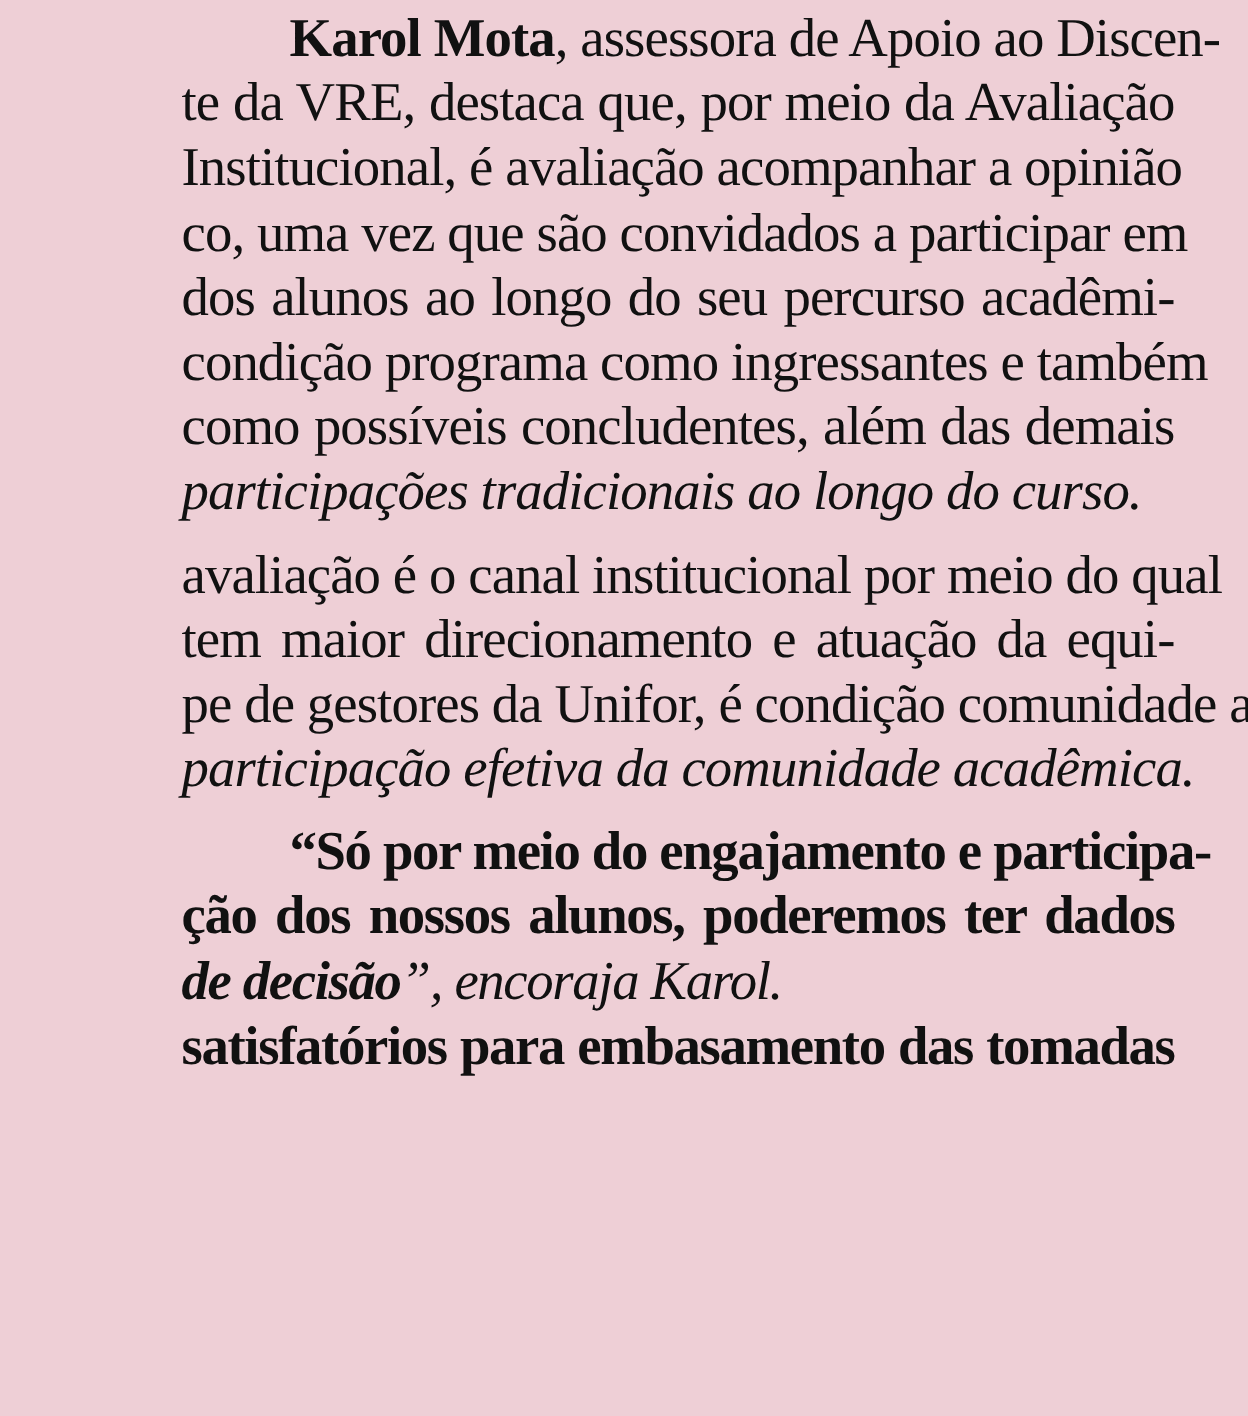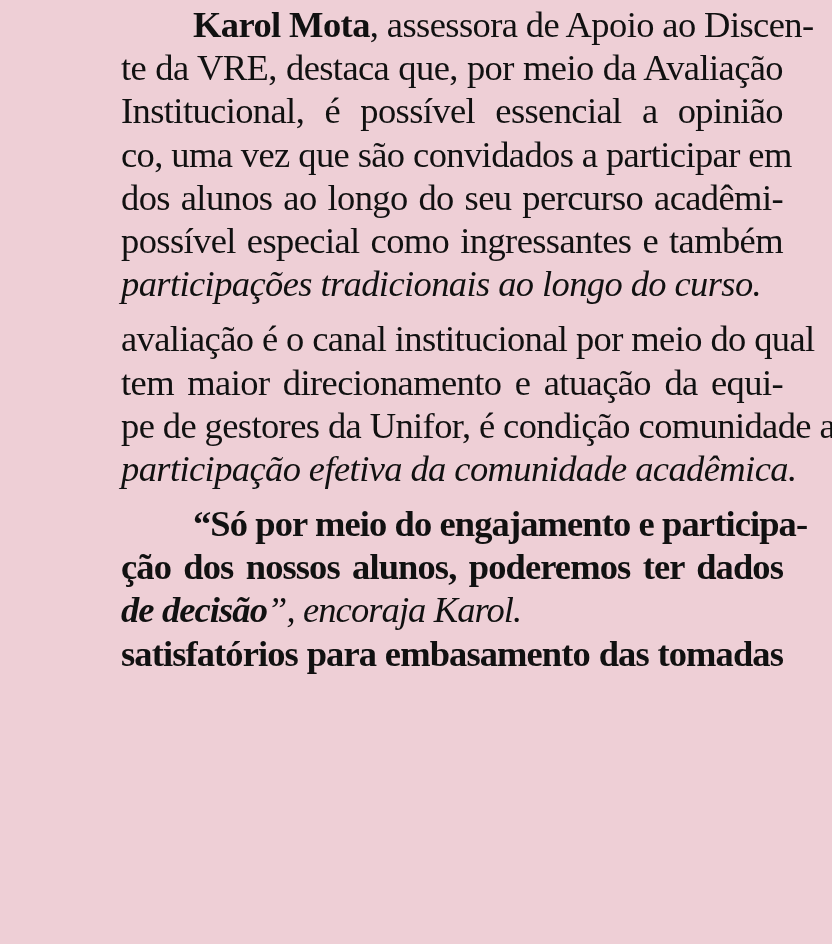--- a/index.html
+++ b/index.html
@@ -56,24 +56,25 @@
     }
   </style>
 </head>
 <body>
 
 <div class="article">
 
   <div class="para p1">
     <span class="line indent"><span class="bold">Karol Mota</span><span>, assessora de Apoio ao Discen-</span></span>
     <span class="line">te da VRE, destaca que, por meio da Avaliação</span>
-    <span class="line">Institucional, é possível essencial a opinião</span>
+    <span class="line">Institucional, é avaliação acompanhar a opinião</span>
     <span class="line">co, uma vez que são convidados a participar em</span>
     <span class="line">dos alunos ao longo do seu percurso acadêmi-</span>
-    <span class="line">possível especial como ingressantes e também</span>
+    <span class="line">condição programa como ingressantes e também</span>
+    <span class="line">como possíveis concludentes, além das demais</span>
     <span class="line last">participações tradicionais ao longo do curso.</span>
   </div>
 
   <div class="para p2">
     <span class="line">avaliação é o canal institucional por meio do qual</span>
     <span class="line">tem maior direcionamento e atuação da equi-</span>
     <span class="line">pe de gestores da Unifor, é condição comunidade a</span>
     <span class="line last">participação efetiva da comunidade acadêmica.</span>
   </div>
 

